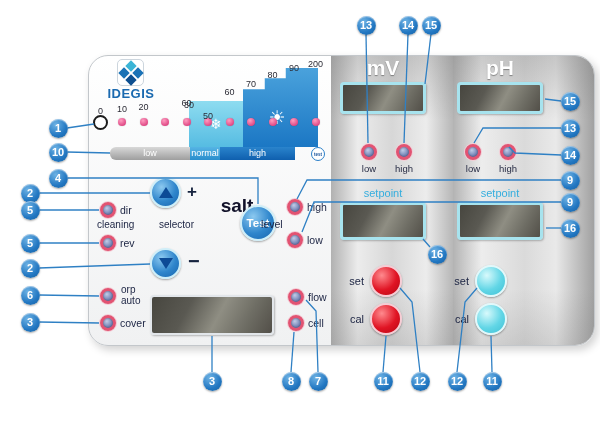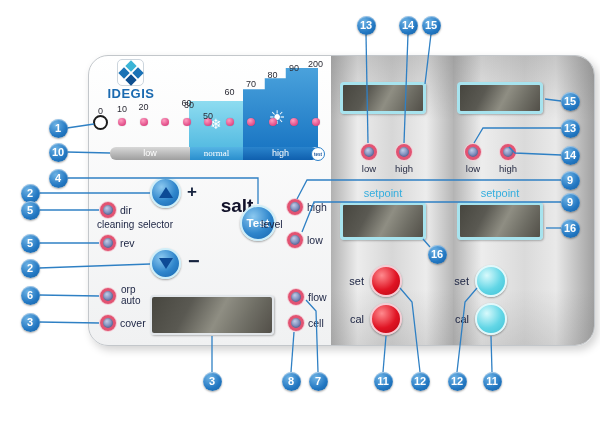--- a/index.html
+++ b/index.html
@@ -30,21 +30,21 @@
   #bar-normal { left: 189px; top: 101px; width: 54px; height: 46px;
     background: linear-gradient(180deg,#8edcf0,#56bce2); }
   #bar-high { left: 243px; top: 68px; width: 75px; height: 79px;
     background: linear-gradient(180deg,#4aa2dc,#1b77c4);
     clip-path: polygon(0 27%,29% 27%,29% 13%,57% 13%,57% 0,100% 0,100% 100%,0 100%); }
   #snowflake { left: 205px; top: 116px; width: 22px; text-align: center; font-size: 14px; color: #fff; }
   #sun { left: 262px; top: 106px; width: 30px; text-align: center; font-size: 19px; color: #fff; }
   #zone-bar { left: 110px; top: 147px; width: 208px; height: 13px; display: flex; border-radius: 6px; overflow: hidden; }
   .zone { position: relative; height: 13px; line-height: 13px; text-align: center; color: #fff; font-size: 9px; }
   .z-low { width: 80px; background: linear-gradient(180deg,#d8d8d8,#9e9e9e); }
-  .z-normal { width: 53px; background: linear-gradient(180deg,#55b4e4,#2a8ecd); font-family: Liberation Serif, serif; }
+  .z-normal { width: 30px; background: linear-gradient(180deg,#55b4e4,#2a8ecd); }
   .z-high { width: 75px; background: linear-gradient(180deg,#2a84cc,#0f5fae); }
   #test-badge { left: 311px; top: 147px; width: 14px; height: 14px; border-radius: 50%;
     background: #fff; border: 1px solid #2a7fc9; color: #14509a; font-size: 4.5px; font-weight: bold;
     display: flex; align-items: center; justify-content: center; }
   .dot { width: 8px; height: 8px; border-radius: 50%;
     background: radial-gradient(circle at 38% 32%, #ff9cc0, #e04a86 70%, #c73572);
     box-shadow: 0 0 1px rgba(0,0,0,.35); }
   .dot.zero { width: 15px; height: 15px; background: #fff; border: 2.5px solid #1c1c1c; box-shadow: none; }
   .tick { width: 22px; text-align: center; font-size: 9px; color: #2c2c36; }
 
@@ -157,21 +157,21 @@
   <div class="btn-test" style="left:240px;top:205px">Test</div>
 
   <div class="btn-blue" style="left:150px;top:177px">
     <i class="tri-up"></i>
   </div>
   <div class="plus" style="left:187px;top:182px">+</div>
   <div class="btn-blue" style="left:150px;top:248px">
     <i class="tri-down"></i>
   </div>
   <div class="minus" style="left:188px;top:250px">−</div>
-  <div class="lbl" style="left:138px;top:219px;width:56px;text-align:left;font-size:10px">selector</div>
+  <div class="lbl" style="left:138px;top:219px;width:56px;text-align:right;font-size:10px">selector</div>
 
   <div class="led" style="left:100px;top:202px"></div>
   <div class="lbl" style="left:120px;top:204px">dir</div>
   <div class="lbl" style="left:97px;top:219px;font-size:10px">cleaning</div>
   <div class="led" style="left:100px;top:235px"></div>
   <div class="lbl" style="left:120px;top:237px">rev</div>
 
   <div class="led" style="left:287px;top:199px"></div>
   <div class="lbl" style="left:307px;top:201px">high</div>
   <div class="lbl" style="left:261px;top:218px">level</div>
@@ -184,32 +184,34 @@
   <div class="led" style="left:100px;top:315px"></div>
   <div class="lbl" style="left:120px;top:317px">cover</div>
 
   <div class="display info" style="left:150px;top:295px;width:124px;height:40px"></div>
 
   <div class="led" style="left:288px;top:289px"></div>
   <div class="lbl" style="left:308px;top:291px">flow</div>
   <div class="led" style="left:288px;top:315px"></div>
   <div class="lbl" style="left:308px;top:317px">cell</div>
 
+  <div class="hdr" style="left:343px;top:56px;width:80px">mV</div>
   <div class="display" style="left:340px;top:82px;width:86px;height:32px"></div>
   <div class="led" style="left:361px;top:144px"></div>
   <div class="lbl-sm" style="left:354px;top:163px;width:30px">low</div>
   <div class="led" style="left:396px;top:144px"></div>
   <div class="lbl-sm" style="left:389px;top:163px;width:30px">high</div>
   <div class="setpoint" style="left:340px;top:187px;width:86px">setpoint</div>
   <div class="display" style="left:340px;top:202px;width:86px;height:38px"></div>
   <div class="lbl" style="left:330px;top:275px;width:34px;text-align:right;font-size:11px">set</div>
   <div class="btn-red" style="left:370px;top:265px"></div>
   <div class="lbl" style="left:330px;top:313px;width:34px;text-align:right;font-size:11px">cal</div>
   <div class="btn-red" style="left:370px;top:303px"></div>
 
+  <div class="hdr" style="left:459px;top:56px;width:82px">pH</div>
   <div class="display" style="left:457px;top:82px;width:86px;height:32px"></div>
   <div class="led" style="left:465px;top:144px"></div>
   <div class="lbl-sm" style="left:458px;top:163px;width:30px">low</div>
   <div class="led" style="left:500px;top:144px"></div>
   <div class="lbl-sm" style="left:493px;top:163px;width:30px">high</div>
   <div class="setpoint" style="left:457px;top:187px;width:86px">setpoint</div>
   <div class="display" style="left:457px;top:202px;width:86px;height:38px"></div>
   <div class="lbl" style="left:435px;top:275px;width:34px;text-align:right;font-size:11px">set</div>
   <div class="btn-cyan" style="left:475px;top:265px"></div>
   <div class="lbl" style="left:435px;top:313px;width:34px;text-align:right;font-size:11px">cal</div>

